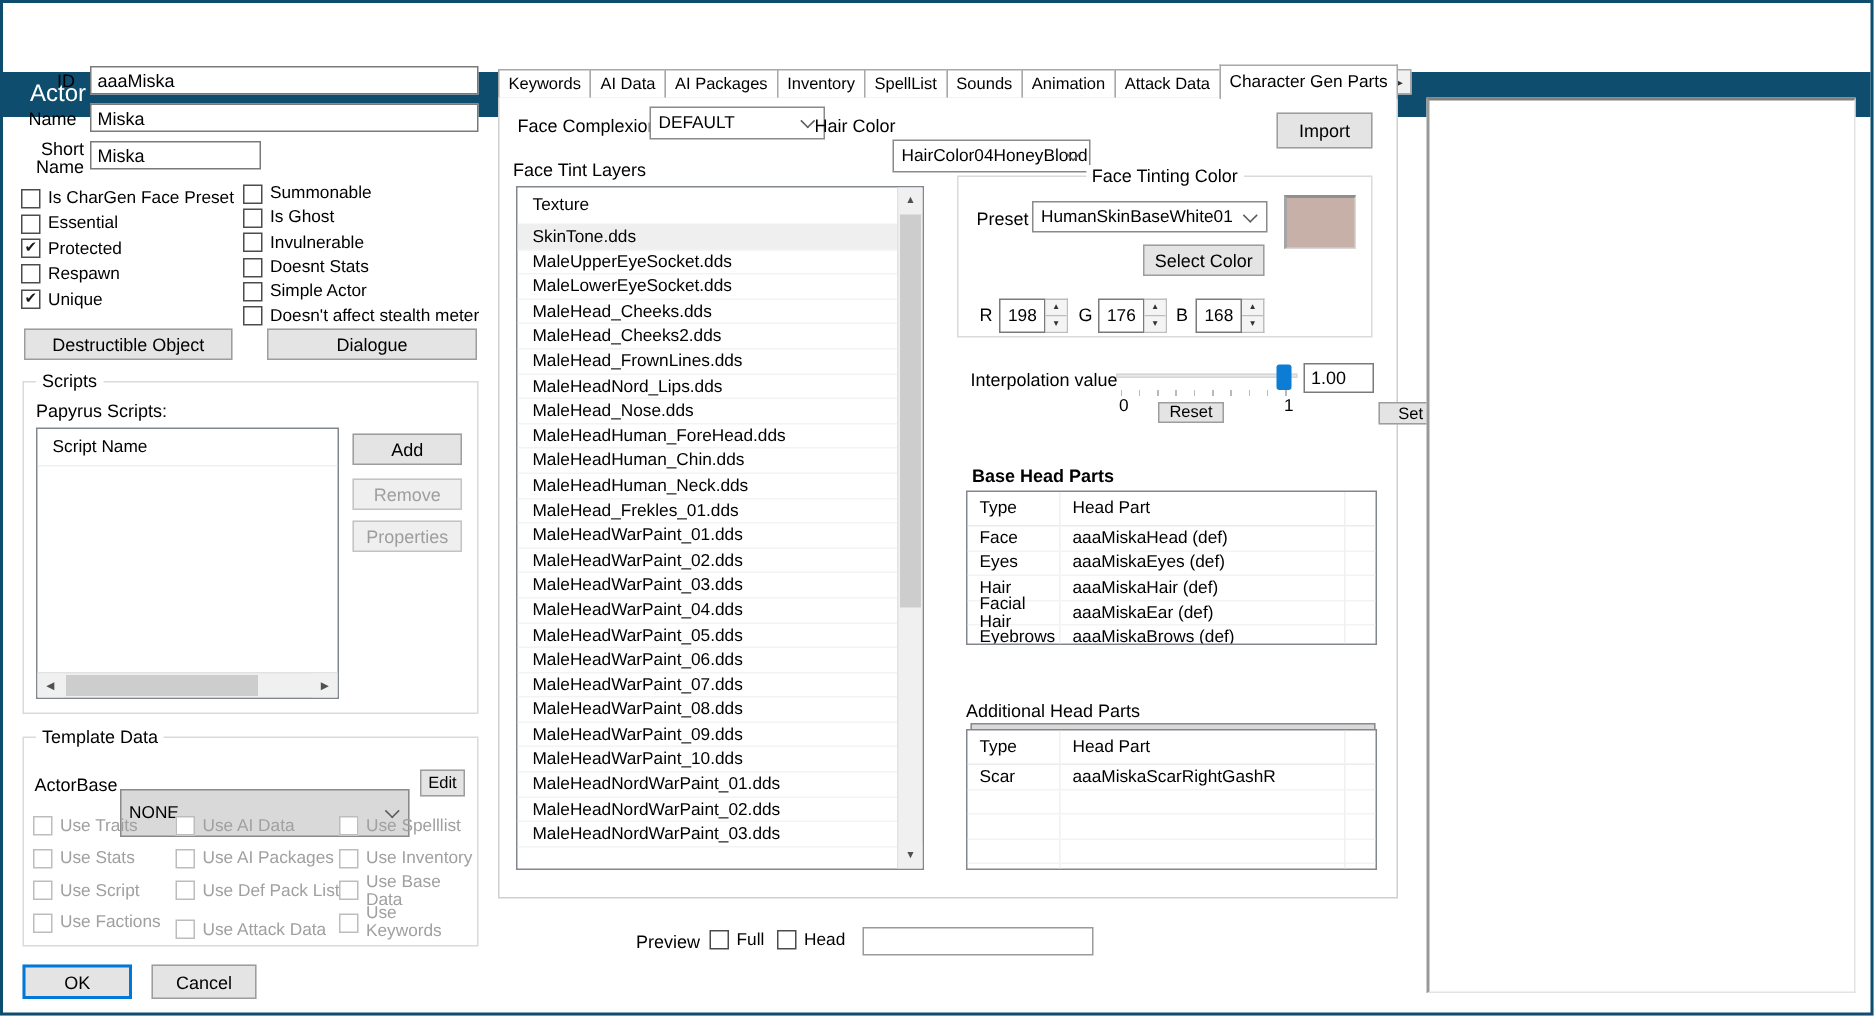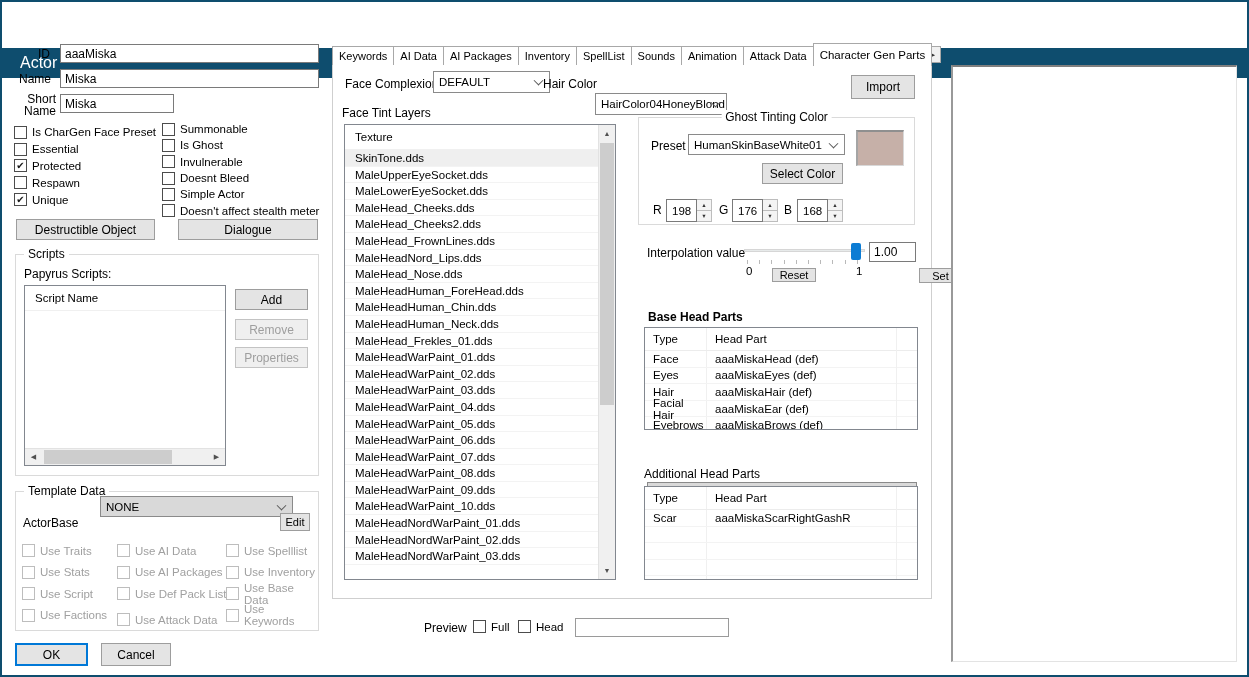--- a/index.html
+++ b/index.html
@@ -167,21 +167,21 @@
         <span class="t">Is Ghost</span>
       </div>
 
       <div class="flagrow" style="position:relative;height:16.3px;">
         <span class="cb"></span>
         <span class="t">Invulnerable</span>
       </div>
 
       <div class="flagrow" style="position:relative;height:16.3px;">
         <span class="cb"></span>
-        <span class="t">Doesnt Bleed</span>
+        <span class="t">Doesnt Stats</span>
       </div>
 
       <div class="flagrow" style="position:relative;height:16.3px;">
         <span class="cb"></span>
         <span class="t">Simple Actor</span>
       </div>
 
       <div class="flagrow" style="position:relative;height:16.3px;">
         <span class="cb"></span>
         <span class="t">Doesn't affect stealth meter</span>
@@ -203,21 +203,21 @@
       </div>
     </div>
     <div class="abs btn" style="left:219px;top:34px;width:73px;height:21px;">Add</div>
     <div class="abs btn disabled" style="left:219px;top:64px;width:73px;height:21px;">Remove</div>
     <div class="abs btn disabled" style="left:219px;top:92px;width:73px;height:21px;">Properties</div>
   </div>
 
   <div class="groupbox" style="left:13px;top:489px;width:304px;height:140px;">
     <span class="legend">Template Data</span>
     <span class="abs lbl" style="left:7px;top:24px;">ActorBase</span>
-    <div class="abs combo gray" style="left:64px;top:4px;width:193px;height:21px;margin-left:20px;">
+    <div class="abs combo gray" style="left:64px;top:34px;width:193px;height:32px;">
       <span>NONE</span>
       <span class="chev"></span>
     </div>
     <div class="abs btn small" style="left:264px;top:21px;width:30px;height:18px;">Edit</div>
 
     <div class="abs" style="left:6px;top:48px;">
 
         <div class="flagrow disabled" style="position:relative;height:21.5px;">
           <span class="cb disabled"></span>
           <span class="t">Use Traits</span>
@@ -380,21 +380,21 @@
         <div class="row">MaleHeadNordWarPaint_03.dds</div>
       </div>
     <div class="vsb">
       <div class="up">▲</div>
       <div class="thumb" style="top:18px;height:262px;"></div>
       <div class="down">▼</div>
     </div>
   </div>
 
   <div class="groupbox" style="left:636px;top:115px;width:277px;height:108px;">
-    <span class="legend center">Ghost Tinting Color</span>
+    <span class="legend center">Face Tinting Color</span>
     <span class="abs lbl" style="left:12px;top:21px;">Preset</span>
     <div class="abs combo" style="left:49px;top:16px;width:157px;height:21px;">
       <span>HumanSkinBaseWhite01</span>
       <span class="chev"></span>
     </div>
     <div class="swatch" style="left: 217px; top: 12px; width: 48px; height: 36px; background-color: rgb(198, 176, 168);"></div>
     <div class="abs btn" style="left:123px;top:45px;width:81px;height:21px;">Select Color</div>
 
     <span class="abs lbl" style="left:14px;top:85px;">R</span>
     <div class="spinfield" style="left:27px;top:81px;height:23px;">

